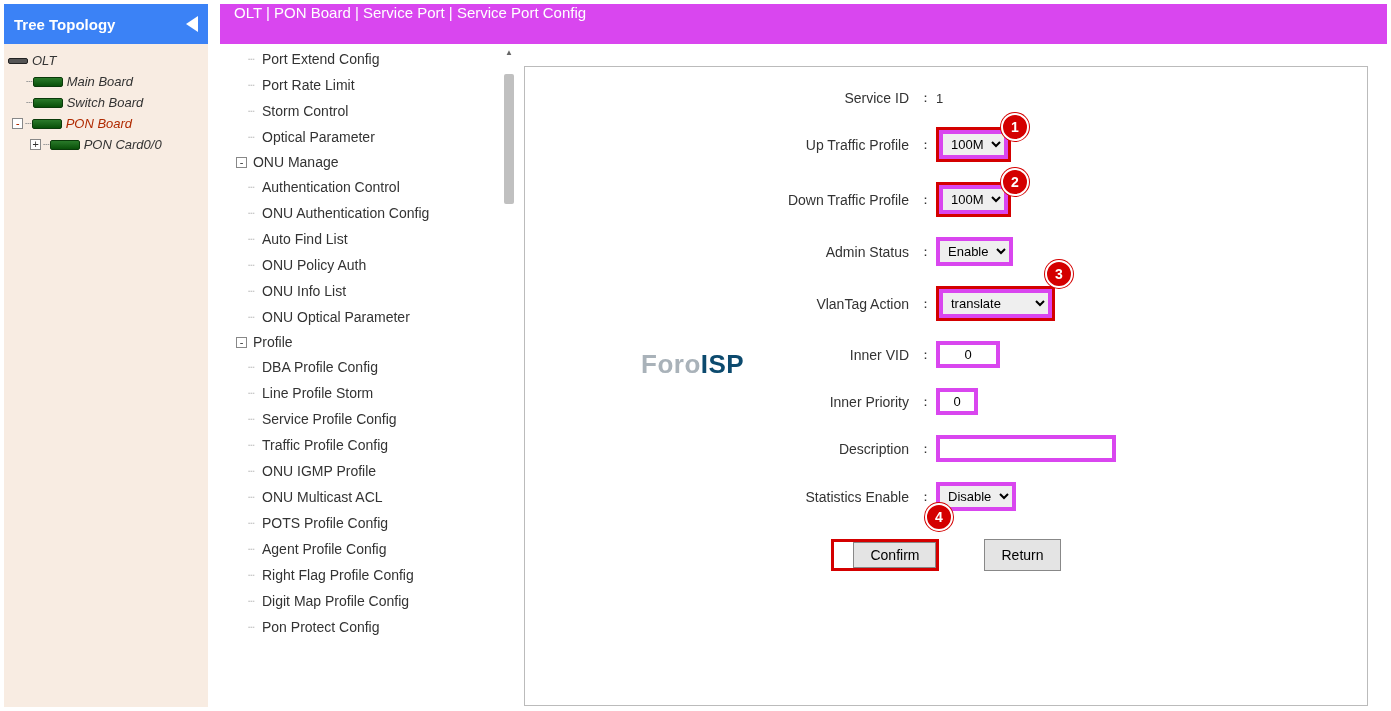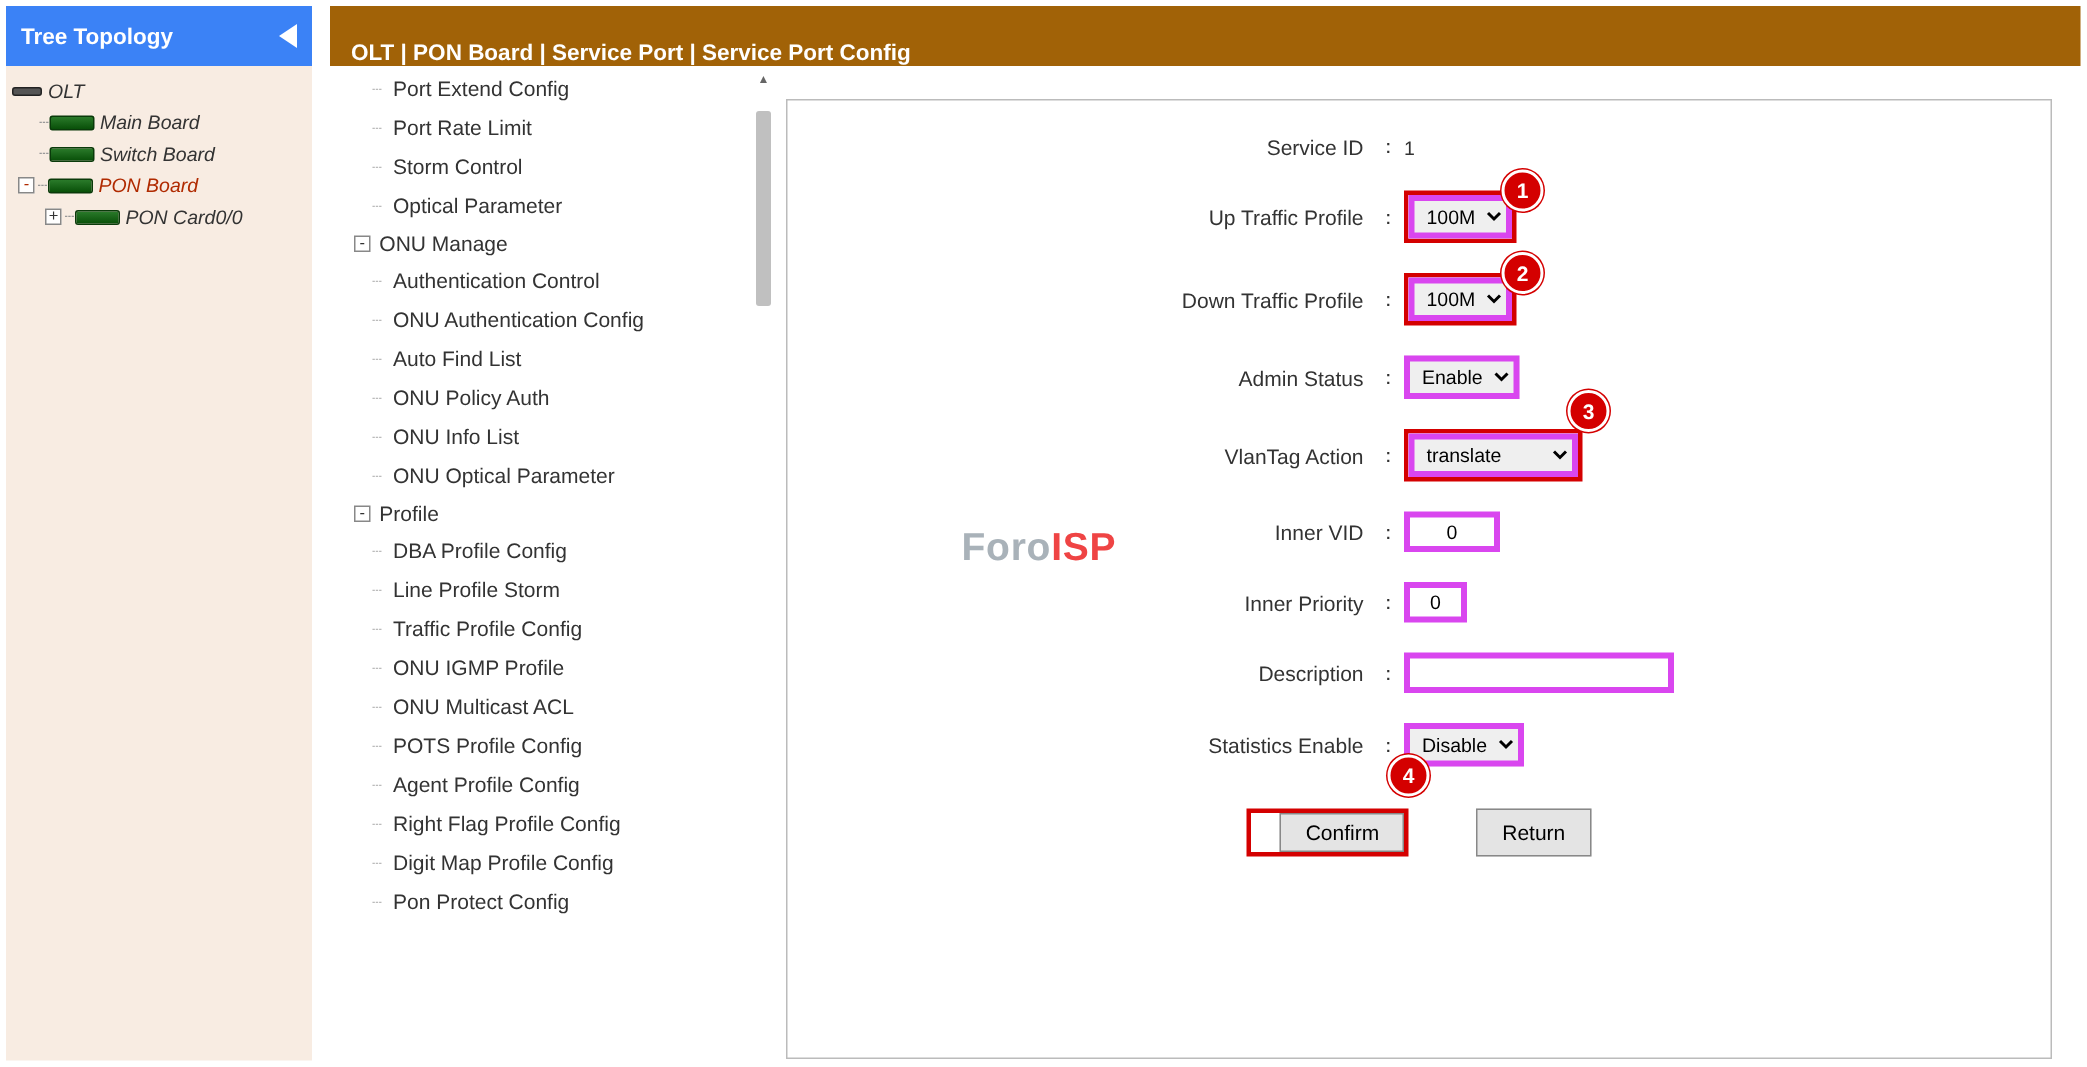--- a/index.html
+++ b/index.html
@@ -84,27 +84,26 @@
   border: 1px solid #222;
 }
 .tree-row.active { color: #b02a00; }
 
 .topbar {
   position: absolute;
   left: 220px;
   top: 4px;
   right: 4px;
   height: 40px;
-  background: #a16207;
+  background: #d946ef;
   color: #fff;
   display: flex;
-  align-items: flex-end;
+  align-items: flex-start;
   padding: 0 14px;
   font-size: 15px;
-  font-weight: bold;
 }
 
 .midnav {
   position: absolute;
   left: 220px;
   top: 44px;
   width: 294px;
   bottom: 0;
   background: #fff;
   overflow-y: auto;
@@ -165,21 +164,21 @@
 .watermark {
   position: absolute;
   left: 116px;
   top: 282px;
   font-size: 26px;
   color: #a9b2b9;
   font-weight: 600;
   letter-spacing: 0.5px;
   pointer-events: none;
 }
-.watermark .isp { color: #ef4444; }
+.watermark .isp { color: #0c4a6e; }
 
 .form-row {
   display: flex;
   align-items: center;
   justify-content: flex-start;
   margin: 0;
   padding: 10px 0;
 }
 .form-label {
   width: 390px;
@@ -321,20 +320,23 @@
       <span class="expander">-</span>&nbsp;
       <span>Profile</span>
     </div>
     <div class="mid-item">
         <span>DBA Profile Config</span>
       </div>
     <div class="mid-item">
         <span>Line Profile Storm</span>
       </div>
     <div class="mid-item">
+        <span>Service Profile Config</span>
+      </div>
+    <div class="mid-item">
         <span>Traffic Profile Config</span>
       </div>
     <div class="mid-item">
         <span>ONU IGMP Profile</span>
       </div>
     <div class="mid-item">
         <span>ONU Multicast ACL</span>
       </div>
     <div class="mid-item">
         <span>POTS Profile Config</span>

